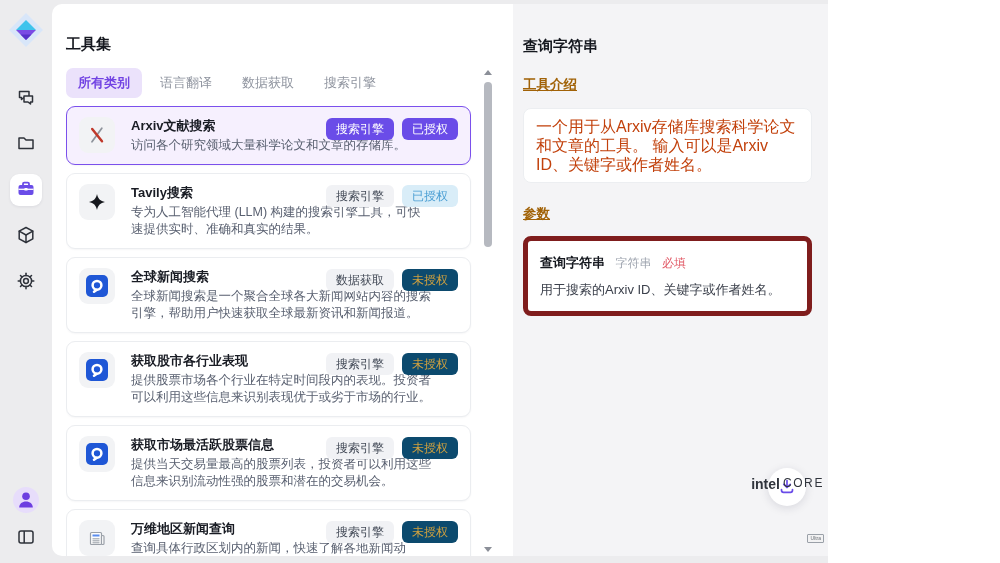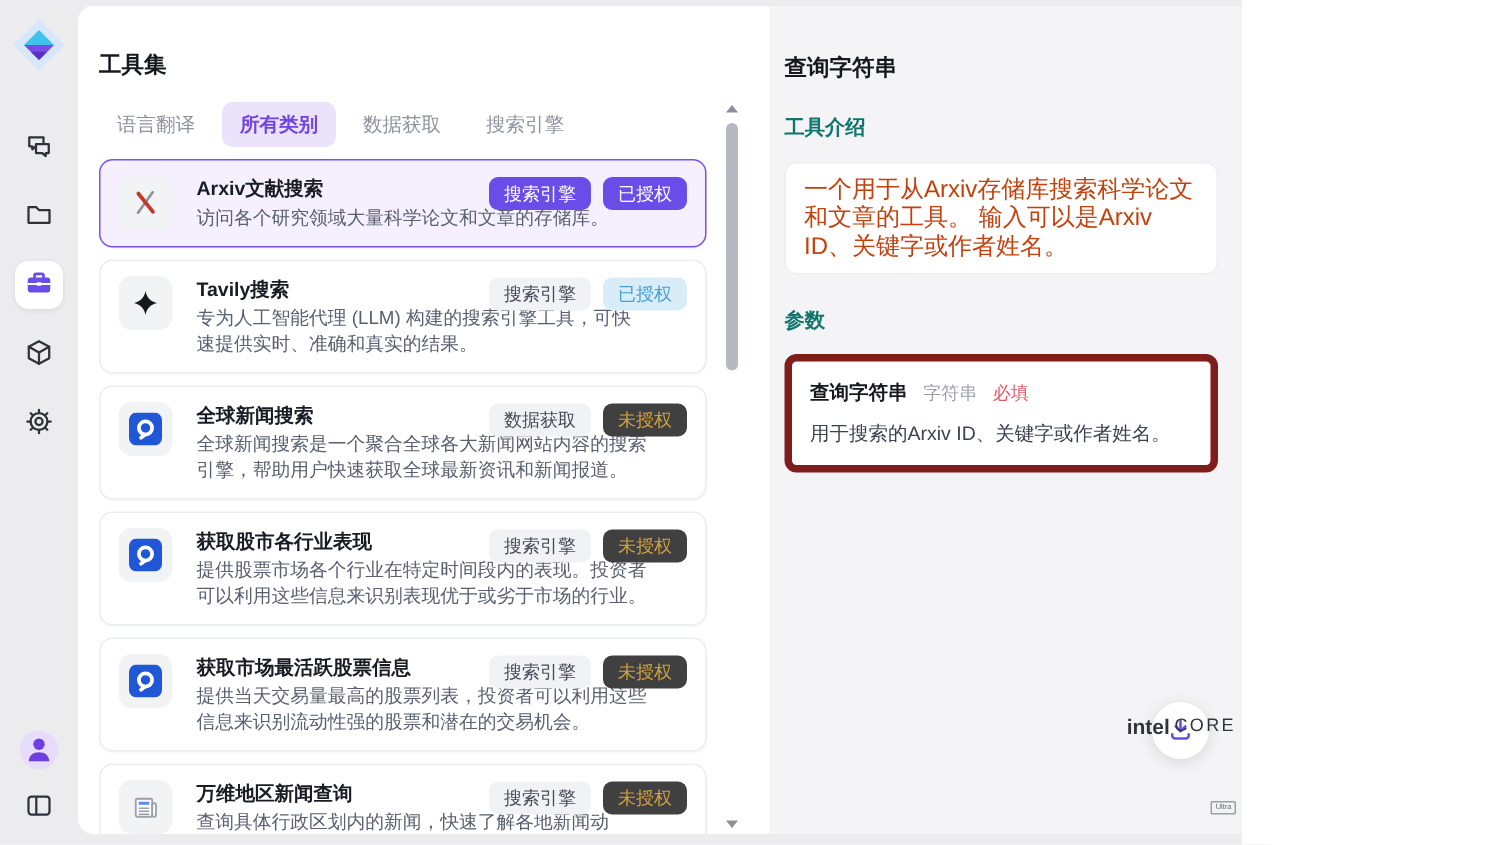--- a/index.html
+++ b/index.html
@@ -29,32 +29,32 @@
   .tool-card { position:relative; background:#fff; border:1px solid #ebedf0; border-radius:9px; padding:10px 12px; display:flex; gap:16px; box-shadow:0 1px 2px rgba(20,20,40,.04); cursor:pointer; flex:0 0 auto; }
   .tool-card.selected { background:#f6f0fe; border:1px solid #7b50ec; }
   .tool-icon { width:36px; height:36px; flex:0 0 36px; border-radius:9px; background:#f2f3f5; display:flex; align-items:center; justify-content:center; }
   .tool-name { font-size:13px; font-weight:700; color:#191c24; line-height:17px; }
   .tool-desc { font-size:12.5px; color:#596070; line-height:17px; margin-top:3px; max-width:300px; }
   .tool-badges { position:absolute; top:11px; right:12px; display:flex; gap:8px; }
   .badge { display:inline-block; font-size:12px; line-height:1.2; padding:4px 10px; border-radius:6px; white-space:nowrap; }
   .b-purple { background:#6a4ce8; color:#ffffff; }
   .b-gray   { background:#f1f2f5; color:#454c59; }
   .b-blue   { background:#d9edf8; color:#4a9ed3; }
-  .b-yellow { background:#404040; color:#cfa03f; }
+  .b-yellow { background:#0c4a6e; color:#cfa03f; }
 
   
   .sb { position:absolute; top:66px; bottom:4px; right:21px; width:8px; }
   .sb-tri-up { position:absolute; top:0; left:0; width:0; height:0; border-left:4px solid transparent; border-right:4px solid transparent; border-bottom:5px solid #8b8f98; }
   .sb-tri-down { position:absolute; bottom:0; left:0; width:0; height:0; border-left:4px solid transparent; border-right:4px solid transparent; border-top:5px solid #8b8f98; }
   .sb-thumb { position:absolute; top:12px; left:0; width:8px; height:165px; border-radius:4px; background:#b6b9c0; }
 
   
   .details-panel { flex:1; background:#f4f4f6; position:relative; padding:21px 16px 0 10px; }
   .detail-title { font-size:15px; font-weight:700; color:#15181f; line-height:17px; }
-  .section-h { font-size:13.5px; font-weight:700; color:#0f766e; margin-top:22px; }
+  .section-h { font-size:13.5px; font-weight:700; color:#a16207; margin-top:22px;text-decoration:underline; }
   .intro-card { margin-top:13px; background:#ffffff; border:1px solid #eceef1; border-radius:8px; padding:8px 12px; font-size:16px; color:#c2410c; line-height:19px; }
   .param-card { margin-top:12px; background:#ffffff; border:5px solid #7f1d1d; border-radius:8px; padding:12px; }
   .param-name { font-size:13px; font-weight:700; color:#15181f; }
   .param-type { font-size:12px; color:#9ba1ac; margin-left:6px; }
   .param-req  { font-size:12px; color:#e25a67; margin-left:6px; }
   .param-desc { font-size:13px; color:#3c414c; margin-top:9px; line-height:18px; }
 
   .fab { position:absolute; right:22px; bottom:50px; width:38px; height:38px; border-radius:50%; background:#ffffff; box-shadow:0 2px 10px rgba(30,30,60,.13); border:none; display:flex; align-items:center; justify-content:center; cursor:pointer; padding:0; }
   .brand { position:absolute; right:4px; bottom:13px; display:flex; align-items:flex-start; gap:3px; color:#30343c; }
   .brand-intel { font-size:14px; font-weight:600; line-height:14px; }
@@ -152,22 +152,22 @@
       </span>
     </button>
   </aside>
 
   <div class="frame">
 
     <main class="list-panel">
       <h1 class="panel-title">工具集</h1>
 
       <div class="tabs">
+        <button class="tab active">所有类别</button>
         <button class="tab">语言翻译</button>
-        <button class="tab active">所有类别</button>
         <button class="tab">数据获取</button>
         <button class="tab">搜索引擎</button>
       </div>
 
       <div class="tool-list">
 
         <div class="tool-card selected">
           <div class="tool-icon">
             <svg width="20" height="20" viewBox="0 0 20 20" fill="none" stroke-linecap="round">
               <line x1="14.8" y1="3.2" x2="5" y2="16.8" stroke="#8f949c" stroke-width="1.8"></line>

